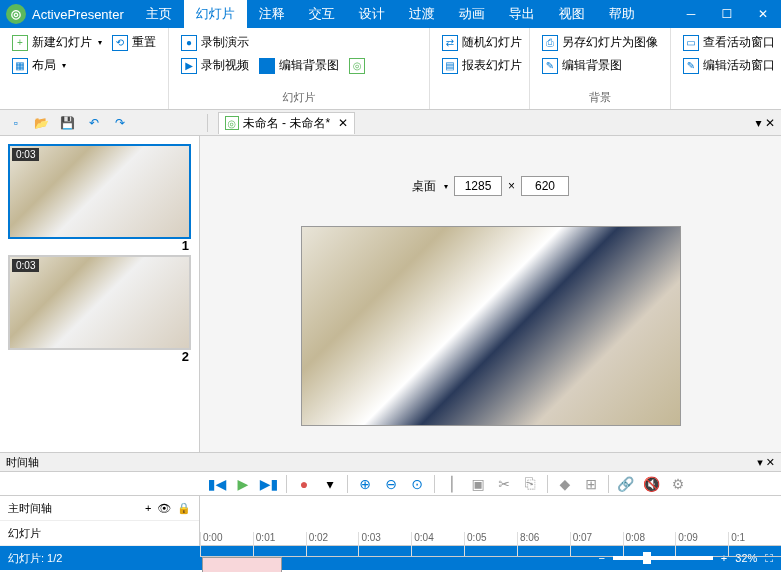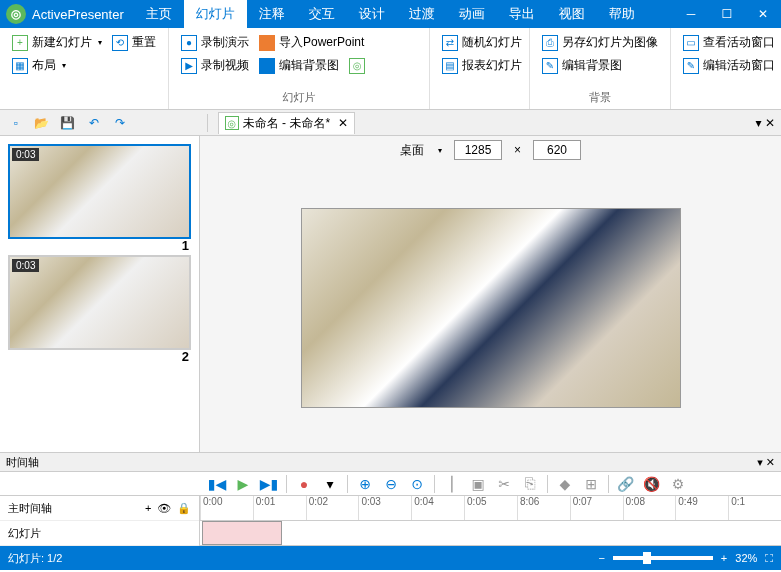--- a/index.html
+++ b/index.html
@@ -31,37 +31,37 @@
 .main-area { display: flex; height: 316px; }
 .slide-panel { width: 200px; background: #fff; border-right: 1px solid #ccc; padding: 8px; overflow-y: auto; }
 .slide-thumb { position: relative; border: 2px solid #0078d4; margin-bottom: 16px; height: 95px; background: #fafafa; }
 .slide-thumb.inactive { border-color: #ccc; }
 .slide-time { position: absolute; top: 2px; left: 2px; background: #333; color: #fff; font-size: 10px; padding: 1px 4px; }
 .slide-num { position: absolute; bottom: -16px; right: 0; font-weight: bold; font-size: 13px; }
 .thumb-img { width: 100%; height: 100%; background: linear-gradient(135deg, #e8e4d8 0%, #c4b896 30%, #f0f0f0 50%, #d8cfc0 100%); }
 
 .canvas-area { flex: 1; background: #f5f5f5; display: flex; flex-direction: column; }
 .doc-tab { display: flex; align-items: center; gap: 4px; padding: 2px 6px; background: #fff; border: 1px solid #ccc; border-bottom: none; }
-.size-bar { height: 28px; display: flex; align-items: center; justify-content: center; gap: 12px; }
+.size-bar { height: 28px; display: flex; align-items: center; justify-content: center; gap: 6px; margin-top: 36px; }
 .size-input { width: 48px; height: 20px; border: 1px solid #999; text-align: center; font-size: 12px; }
 .ruler-bar { height: 20px; margin: 0 20px; background: #0078d4; display: flex; align-items: center; justify-content: center; color: #fff; font-size: 11px; position: relative; }
 .ruler-bar::before, .ruler-bar::after { content: ""; position: absolute; width: 0; height: 0; border: 8px solid transparent; }
 .ruler-bar::before { left: -8px; border-right-color: #005a9e; }
 .ruler-bar::after { right: -8px; border-left-color: #005a9e; }
 .canvas-content { flex: 1; display: flex; align-items: center; justify-content: center; }
 .slide-preview { width: 380px; height: 200px; background: #fff; border: 1px solid #999; }
 .preview-img { width: 100%; height: 100%; background: linear-gradient(135deg, #e8e4d8 0%, #c4b896 25%, #fff 45%, #2a3a5a 55%, #d8cfc0 75%, #c4b896 100%); }
 
 .timeline-header { height: 20px; background: #f0f0f0; border-top: 1px solid #ccc; border-bottom: 1px solid #ccc; display: flex; align-items: center; padding: 0 6px; font-size: 11px; }
 .timeline-tools { height: 24px; background: #fff; display: flex; align-items: center; padding: 0 6px; gap: 8px; border-bottom: 1px solid #ccc; }
 .tl-btn { width: 18px; height: 18px; display: flex; align-items: center; justify-content: center; cursor: pointer; font-size: 14px; }
 .timeline-area { height: 50px; display: flex; border-bottom: 1px solid #ccc; }
 .tl-labels { width: 200px; border-right: 1px solid #ccc; }
 .tl-label-row { height: 25px; display: flex; align-items: center; padding: 0 8px; border-bottom: 1px solid #eee; font-size: 11px; }
-.tl-tracks { flex: 1; position: relative; }
+.tl-tracks { flex: 1; position: relative; margin-top: 36px; }
 .tl-ruler { height: 25px; border-bottom: 1px solid #ccc; display: flex; font-size: 10px; color: #666; }
 .tl-tick { flex: 1; border-left: 1px solid #ddd; padding-left: 2px; }
 .tl-clip { height: 24px; background: #f8d7da; border: 1px solid #999; margin-left: 2px; width: 80px; }
 
 .statusbar { height: 24px; background: #0078d4; color: #fff; display: flex; align-items: center; padding: 12px 8px; font-size: 11px; }
 .status-right { margin-left: auto; display: flex; align-items: center; gap: 8px; }
 .zoom-slider { width: 100px; height: 4px; background: #fff; position: relative; }
 .zoom-thumb { position: absolute; width: 8px; height: 12px; background: #fff; top: -4px; left: 30%; }
 
 .dropdown-arrow { font-size: 8px; margin-left: 2px; }
@@ -112,24 +112,20 @@
           <span class="dropdown-arrow">▾</span>
         </div>
     </div>
   </div>
   <div class="ribbon-group" style="width:300px">
     <div class="ribbon-row">
       <div class="ribbon-btn">
           <span class="ricon blue">●</span>
           <span>录制演示</span>
         </div>
-      <div class="ribbon-btn">
-          <span class="ricon orange"></span>
-          <span>导入PowerPoint</span>
-        </div>
     </div>
     <div class="ribbon-row">
       <div class="ribbon-btn">
           <span class="ricon blue">▶</span>
           <span>录制视频</span>
         </div>
       <div class="ribbon-btn">
           <span class="ricon dblue"></span>
           <span>编辑背景图</span>
         </div>
@@ -278,21 +274,21 @@
     <div class="tl-ruler">
       <div class="tl-tick">0:00</div>
       <div class="tl-tick">0:01</div>
       <div class="tl-tick">0:02</div>
       <div class="tl-tick">0:03</div>
       <div class="tl-tick">0:04</div>
       <div class="tl-tick">0:05</div>
       <div class="tl-tick">8:06</div>
       <div class="tl-tick">0:07</div>
       <div class="tl-tick">0:08</div>
-      <div class="tl-tick">0:49</div>
+      <div class="tl-tick">0:09</div>
       <div class="tl-tick">0:1</div>
     </div>
     <div class="tl-clip"></div>
   </div>
 </div>
 
 <div class="statusbar">
   <span>幻灯片:  1/2</span>
   <div class="status-right">
     <span>−</span>

